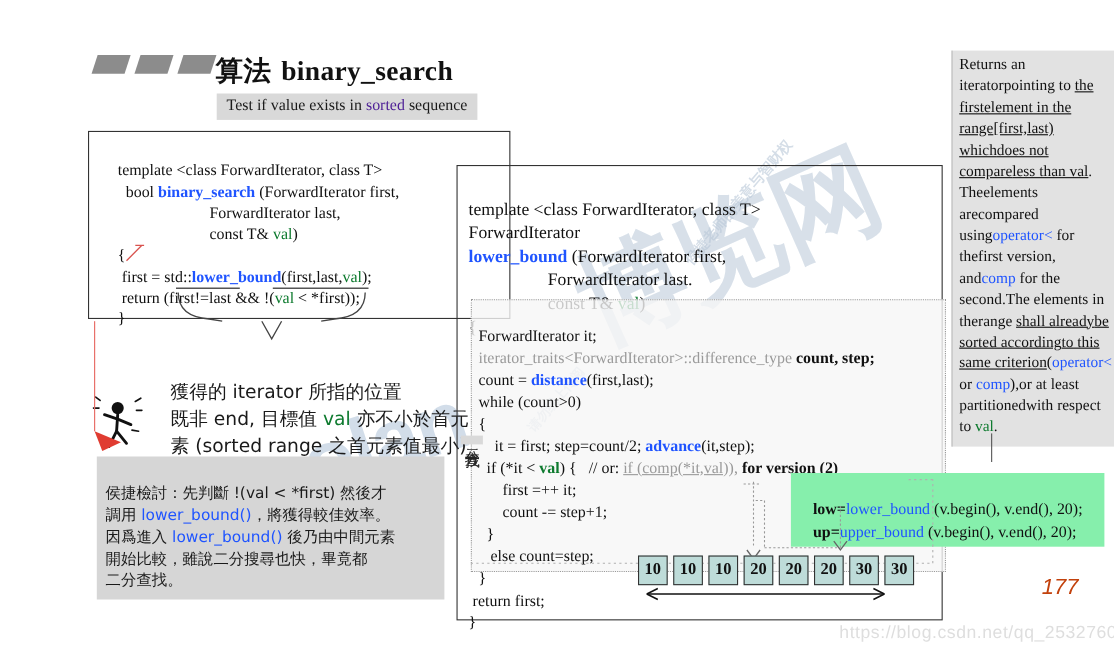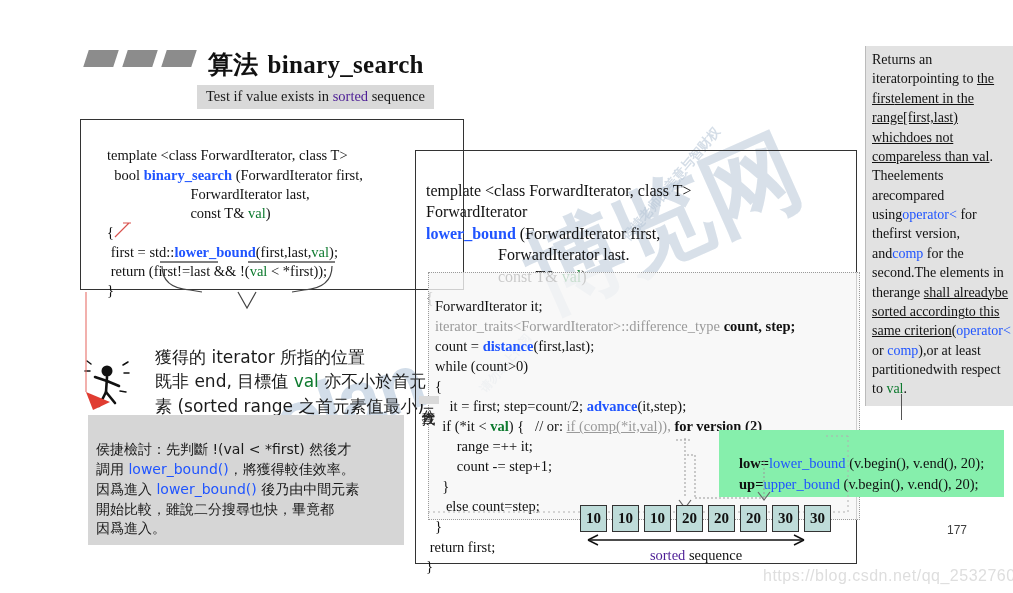--- a/index.html
+++ b/index.html
@@ -90,38 +90,38 @@
 
   
   .seqrow{display:flex;gap:5px;}
   .cell{
     width:25px;height:25px;border:1.4px solid #333;background:#bedcd9;
     display:flex;align-items:center;justify-content:center;
     font-size:15px;font-weight:bold;color:#111;
   }
   .seqlabel{font-size:14.5px;text-align:center;white-space:nowrap;}
 
-  .pagenum{font-family:"Liberation Sans","DejaVu Sans",sans-serif;font-size:12px;color:#404040;}
+  .pagenum{font-family:"Liberation Sans","DejaVu Sans",sans-serif;font-size:20px;color:#c2410c;font-style:italic;}
   svg{overflow:visible;}
 </style>
 </head>
 <body>
 
 <div class="wm wm-cn" style="left:520px;top:160px;font-size:96px;transform:rotate(-24deg);">博览网</div>
 <div class="wm wm-book" style="left:175px;top:372px;font-size:78px;transform:rotate(-18deg);letter-spacing:-2px;">Boolan</div>
 <div class="wm wm-cn" style="left:600px;top:175px;font-size:13px;transform:rotate(-50deg);opacity:.6;">侯捷老师的美意与智财权</div>
 <div class="wm wm-cn" style="left:470px;top:355px;font-size:12px;transform:rotate(-50deg);opacity:.6;">请勿线上传阅</div>
 
 <div class="abs bullets" style="left:86px;top:50px;">
   <div class="bullet"></div>
   <div class="bullet"></div>
   <div class="bullet"></div>
 </div>
 
-<div class="abs title" style="left:196px;top:48px;margin-left:12px;">
+<div class="abs title" style="left:196px;top:48px;">
   <span class="cn">算法</span><span style="margin-left:9px;">binary_search</span>
 </div>
 
 <div class="abs banner" style="left:197px;top:85px;">
   <span>Test if value exists in </span><span class="red">sorted</span><span> sequence</span>
 </div>
 
 <div class="abs codebox inner-pad" style="left:80px;top:119px;width:330px;height:155px;">
 <span>template &lt;class ForwardIterator, class T&gt;</span>
 <span>  bool </span><span class="blue-b">binary_search</span><span> (ForwardIterator first,</span>
@@ -165,21 +165,21 @@
 <svg class="abs" style="left:80px;top:292px;" width="45" height="125">
   <path d="M6,0 L6,100" stroke="#e8706a" stroke-width="1.1" fill="none"></path>
   <path d="M6,100 L30,110 L13,118 Z" fill="#e03c31"></path>
 </svg>
 
 <div class="abs graybox" style="left:88px;top:415px;width:300px;">
 <span>侯捷檢討：先判斷 !(val &lt; *first) 然後才</span>
 <span>調用 </span><span class="blue">lower_bound()</span><span>，將獲得較佳效率。</span>
 <span>因爲進入 </span><span class="blue">lower_bound()</span><span> 後乃由中間元素</span>
 <span>開始比較，雖說二分搜尋也快，畢竟都</span>
-<span>因爲進入。</span>
+<span>二分查找。</span>
 </div>
 
 <div class="abs codebox" style="left:415px;top:150px;width:440px;height:412px;"></div>
 
 <div class="abs" style="left:426px;top:158px;font-size:16px;line-height:1.35;white-space:pre;">
 <span>template &lt;class ForwardIterator, class T&gt;</span>
 <span>ForwardIterator</span>
 <span class="blue-b">lower_bound</span><span> (ForwardIterator first,</span>
 <span>                  ForwardIterator last.</span>
 <span>                  const T&amp; </span><span class="green">val</span><span>)</span>
@@ -187,21 +187,21 @@
 </div>
 
 <div class="abs innerbox" style="left:428px;top:272px;width:418px;height:240px;font-size:14.5px;line-height:1.38;">
 <span>ForwardIterator it;</span>
 <span class="faint">iterator_traits&lt;ForwardIterator&gt;::difference_type </span><span class="b">count, step;</span>
 <span>count = </span><span class="blue-b">distance</span><span>(first,last);</span>
 <span>while (count&gt;0)</span>
 <span>{</span>
 <span>    it = first; step=count/2; </span><span class="blue-b">advance</span><span>(it,step);</span>
 <span>  if (*it &lt; </span><span class="green b">val</span><span>) {   // or: </span><span class="u faint">if (comp(*it,val)),</span><span class="b"> for version (2)</span>
-<span>      range =++ it;</span>
+<span>      first =++ it;</span>
 <span>      count -= step+1;</span>
 <span>  }</span>
 <span>   else count=step;</span>
 <span>}</span>
 </div>
 
 <div class="abs" style="left:426px;top:518px;font-size:14.5px;line-height:1.35;white-space:pre;">
 <span> return first;</span>
 <span>}</span>
 </div>
@@ -236,23 +236,20 @@
     <div class="cell">20</div>
     <div class="cell">20</div>
     <div class="cell">30</div>
     <div class="cell">30</div>
   </div>
   <svg width="232" height="12" style="display:block;margin-top:2px;">
     <path d="M8,6 L224,6" stroke="#111" stroke-width="1.4"></path>
     <path d="M8,6 L18,1 M8,6 L18,11" stroke="#111" stroke-width="1.4" fill="none"></path>
     <path d="M224,6 L214,1 M224,6 L214,11" stroke="#111" stroke-width="1.4" fill="none"></path>
   </svg>
-  <div class="seqlabel" style="width:232px;margin-top:1px;">
-    <span class="red">sorted</span><span> sequence</span>
-  </div>
 </div>
 
 <div class="abs rightcol" style="left:865px;top:46px;width:142px;height:348px;"></div>
 <div class="abs" id="right-lines" style="left:872px;top:50px;width:140px;font-size:14px;line-height:1.385;color:#111;"><span class="ln"><span>Returns an iterator</span></span><span class="ln"><span>pointing to </span><span class="u">the first</span></span><span class="ln"><span class="u">element in the range</span></span><span class="ln"><span class="u">[first,last) which</span></span><span class="ln"><span class="u">does not compare</span></span><span class="ln"><span class="u">less than val</span><span>. The</span></span><span class="ln"><span>elements are</span></span><span class="ln"><span>compared using</span></span><span class="ln"><span class="blue">operator&lt;</span><span> for the</span></span><span class="ln"><span>first version, and</span></span><span class="ln"><span class="blue">comp</span><span> for the second.</span></span><span class="ln"><span>The elements in the</span></span><span class="ln"><span>range </span><span class="u">shall already</span></span><span class="ln"><span class="u">be sorted according</span></span><span class="ln"><span class="u">to this same criterion</span></span><span class="ln"><span>(</span><span class="blue">operator&lt;</span><span> or </span><span class="blue">comp</span><span>),</span></span><span class="ln"><span>or at least partitioned</span></span><span class="ln"><span>with respect to </span><span class="green">val</span><span>.</span></span></div>
 <div class="abs" style="left:901px;top:394px;width:1px;height:26px;background:#555;"></div>
 
 <div class="abs pagenum" style="left:947px;top:523px;">177</div>
 <div class="abs wm-url" style="left:763px;top:567px;">https://blog.csdn.net/qq_25327609</div>
 
 </body></html>

